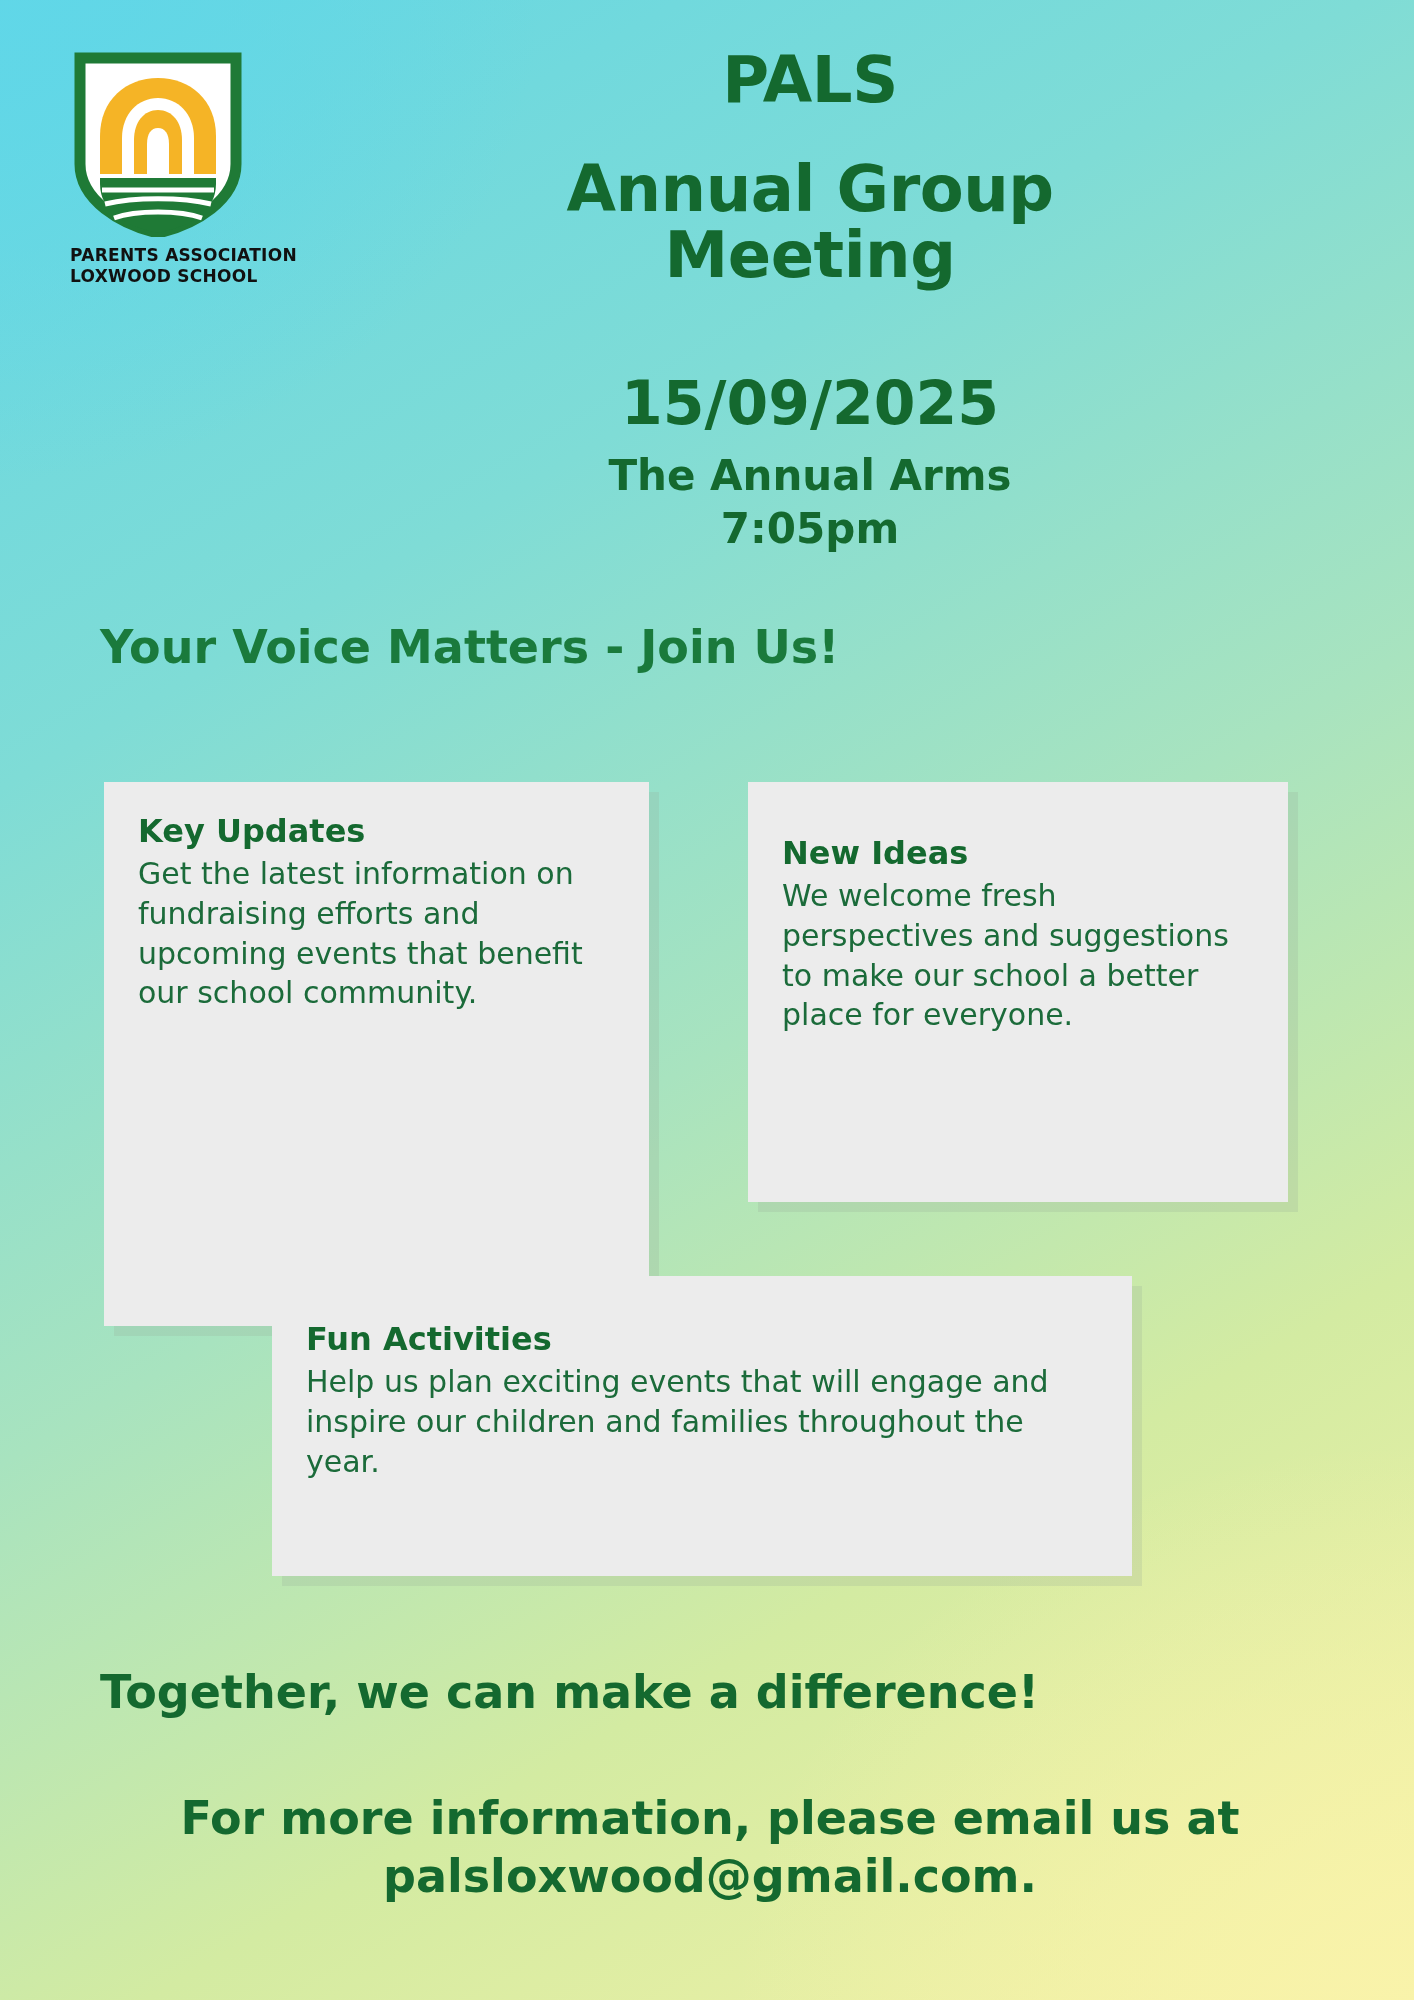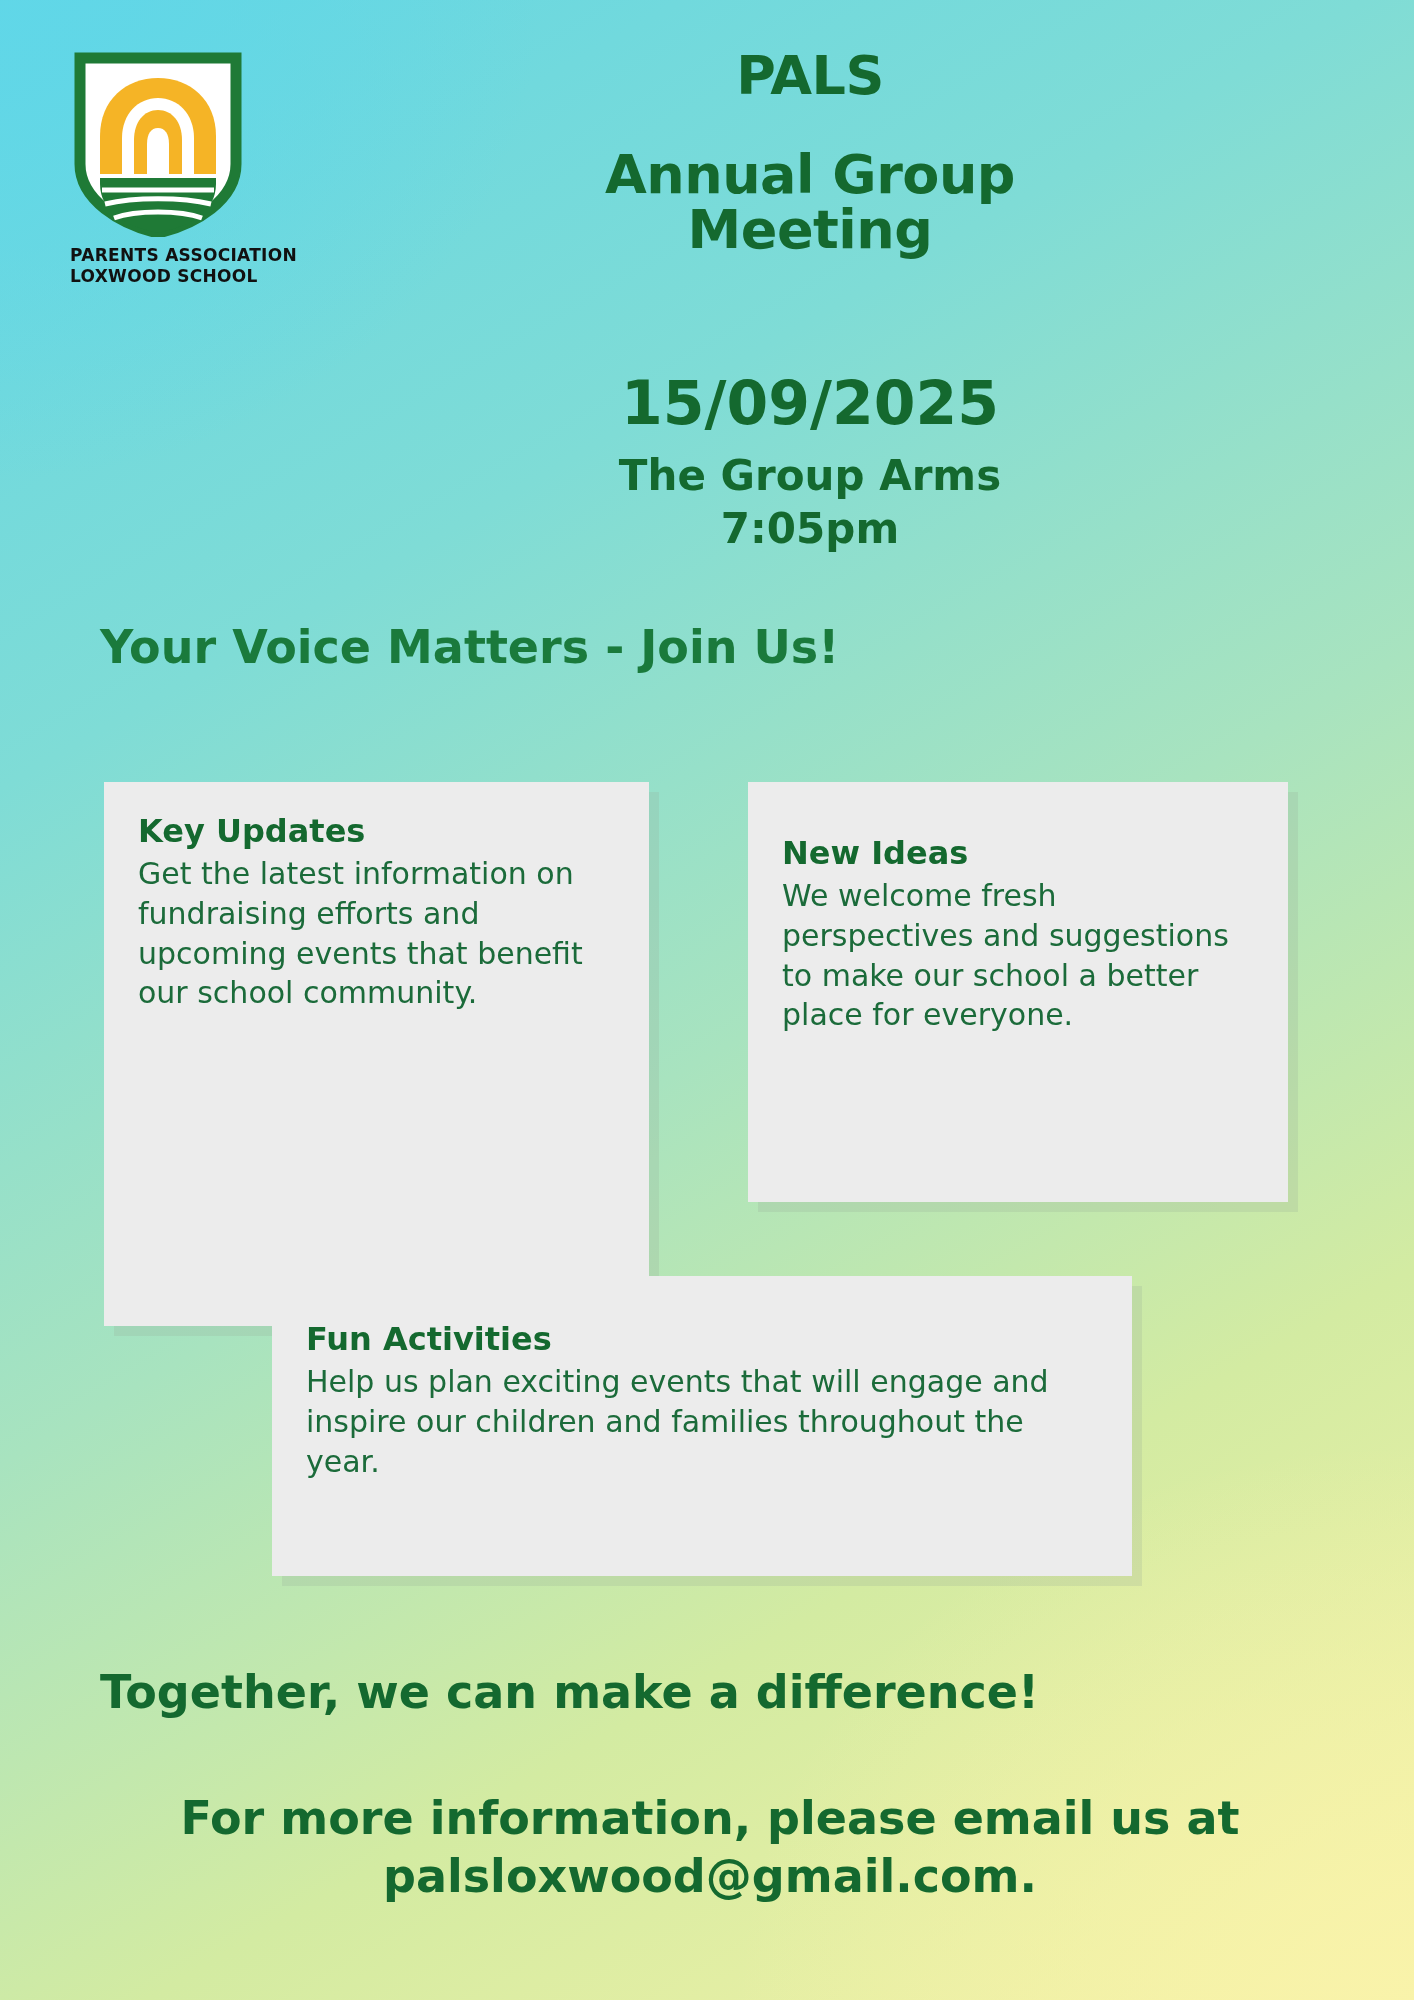--- a/index.html
+++ b/index.html
@@ -52,21 +52,21 @@
 
   
   .title {
     position: absolute;
     top: 48px;
     left: 300px;
     width: 1020px;
     text-align: center;
     color: #14692f;
     font-weight: bold;
-    font-size: 54px;
+    font-size: 64px;
     line-height: 1.02;
     letter-spacing: -0.5px;
   }
   .title .line1 { display: block; }
   .title .line2 { display: block; margin-top: 44px; }
   .title .line3 { display: block; }
 
   .date {
     position: absolute;
     top: 370px;
@@ -195,21 +195,21 @@
 
   <div class="title">
     <span class="line1">PALS</span>
     <span class="line2">Annual Group</span>
     <span class="line3">Meeting</span>
   </div>
 
   <div class="date">15/09/2025</div>
 
   <div class="venue">
-    <span class="vline">The Group Arms</span>
+    <span class="vline">The Annual Arms</span>
     <span class="vline">7:05pm</span>
   </div>
 
   <div class="tagline">Your Voice Matters - Join Us!</div>
 
   <div class="card" id="card-key-updates">
     <h3>Key Updates</h3>
     <p>Get the latest information on fundraising efforts and upcoming events that benefit our school community.</p>
   </div>
 

